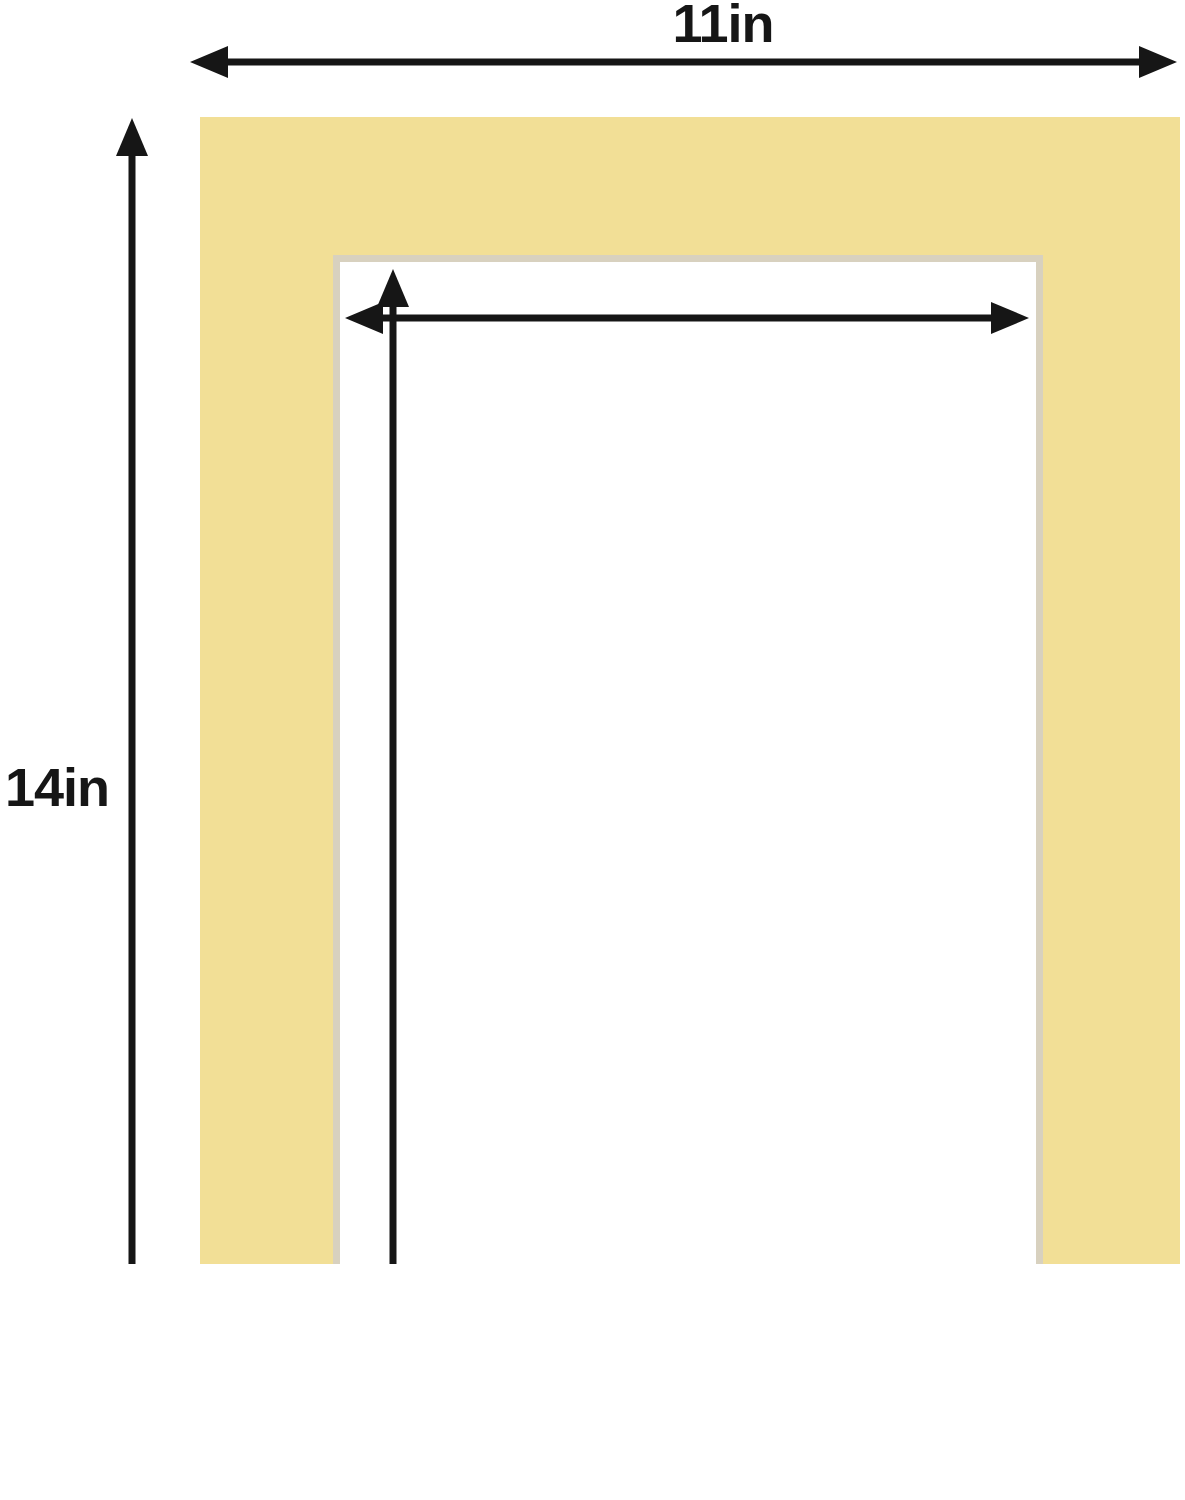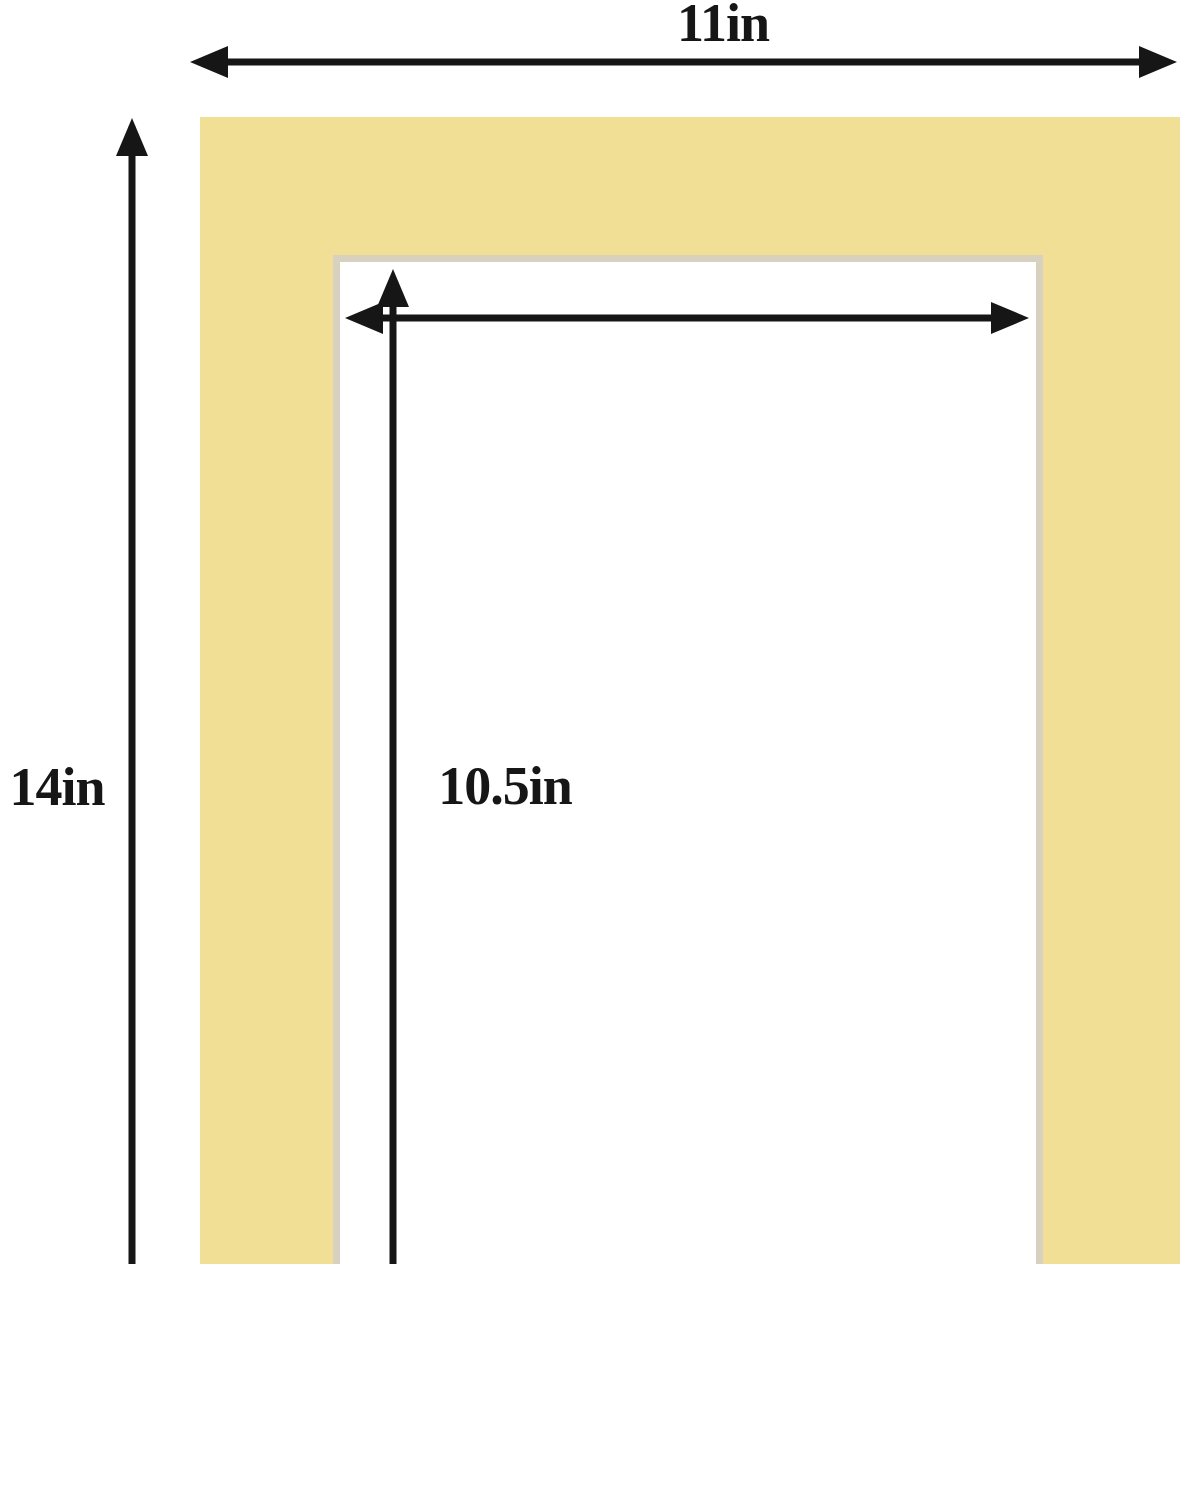--- a/index.html
+++ b/index.html
@@ -9,21 +9,21 @@
     --c-bg: #ffffff;
   }
   * { margin: 0; padding: 0; box-sizing: border-box; }
   html, body { background: #ffffff; }
   .page {
     position: relative;
     width: 1185px;
     height: 1264px;
     background: var(--c-bg);
     overflow: hidden;
-    font-family: Liberation Serif, serif;
+    font-family: Liberation Sans, sans-serif;
   }
   .mat-board {
     position: absolute;
     left: 200px;
     top: 117px;
     width: 980px;
     height: 1375px;
     background: var(--c-mat);
   }
   .mat-window {
@@ -86,15 +86,14 @@
     <line x1="18" y1="30" x2="18" y2="1040" stroke="currentColor" stroke-width="7"></line>
     <polygon points="18,0 2,38 34,38" fill="currentColor"></polygon>
     <polygon points="18,1070 2,1032 34,1032" fill="currentColor"></polygon>
   </svg>
 
   <div class="dim-label label-outer-width">11in</div>
 
   <div class="dim-label label-outer-height">14in</div>
 
 
-  <div class="dim-label label-opening-height">10.5in</div>
 
 </div>
 
 </body></html>

